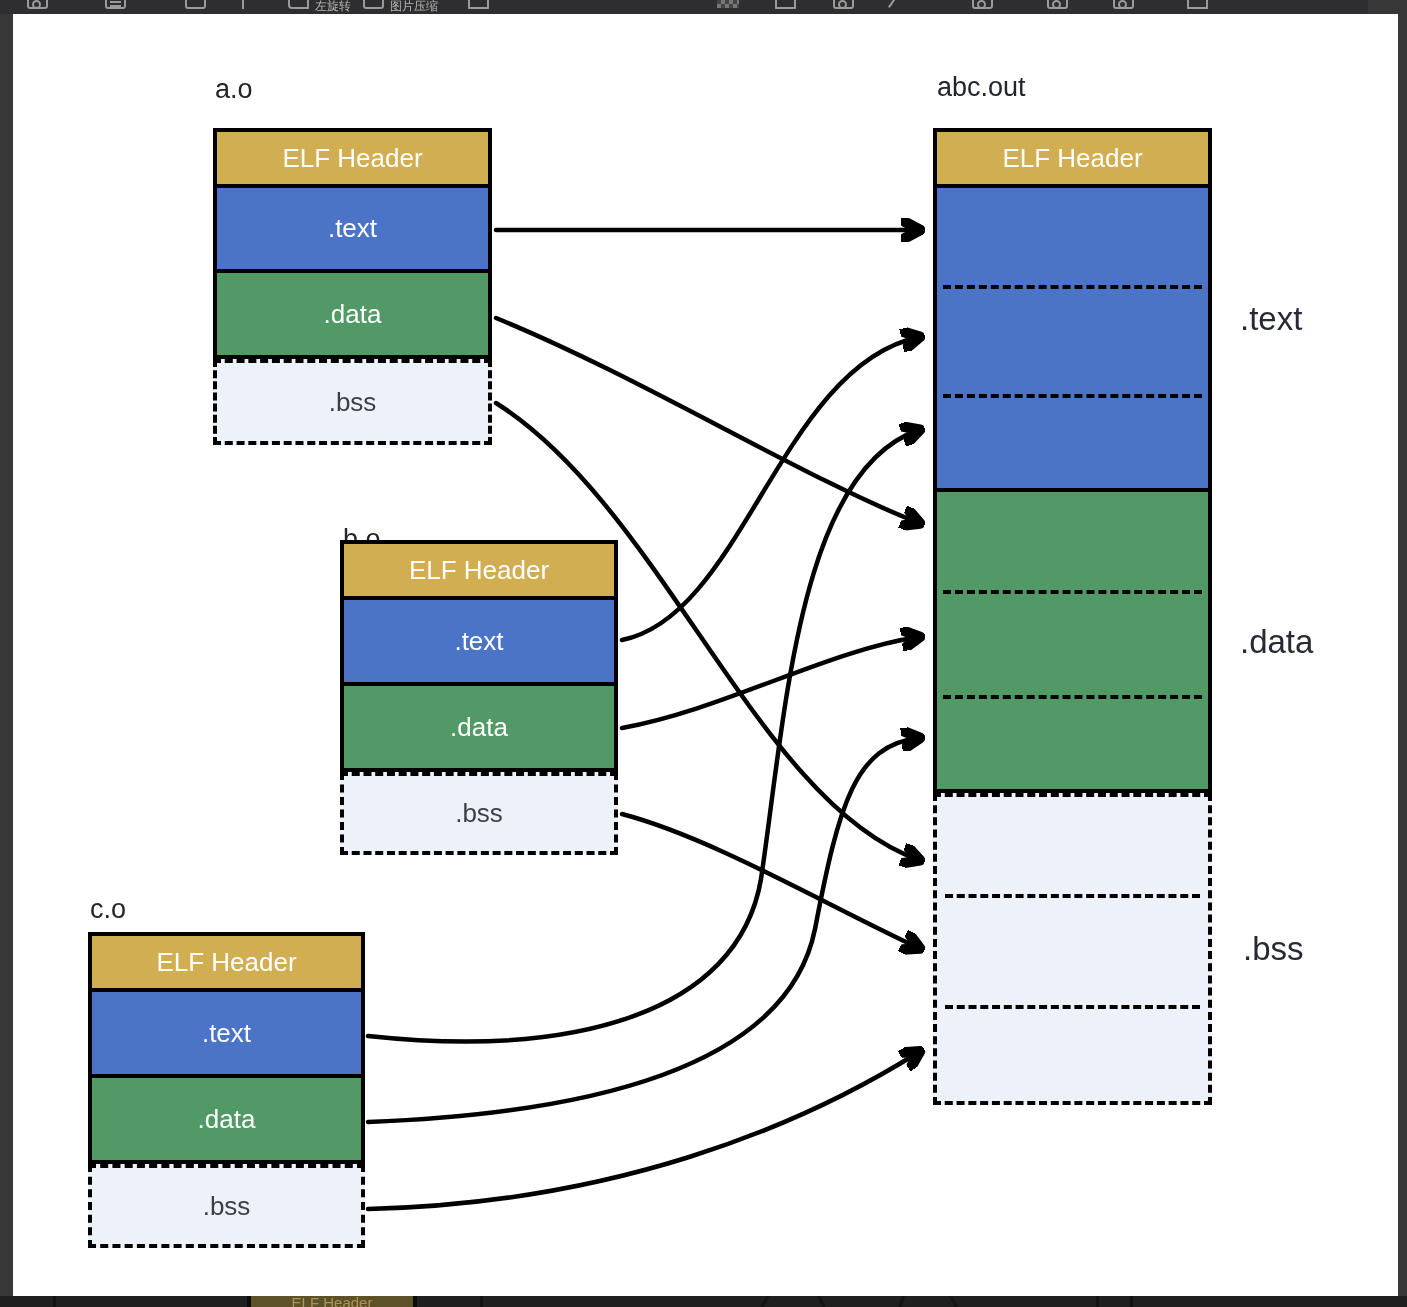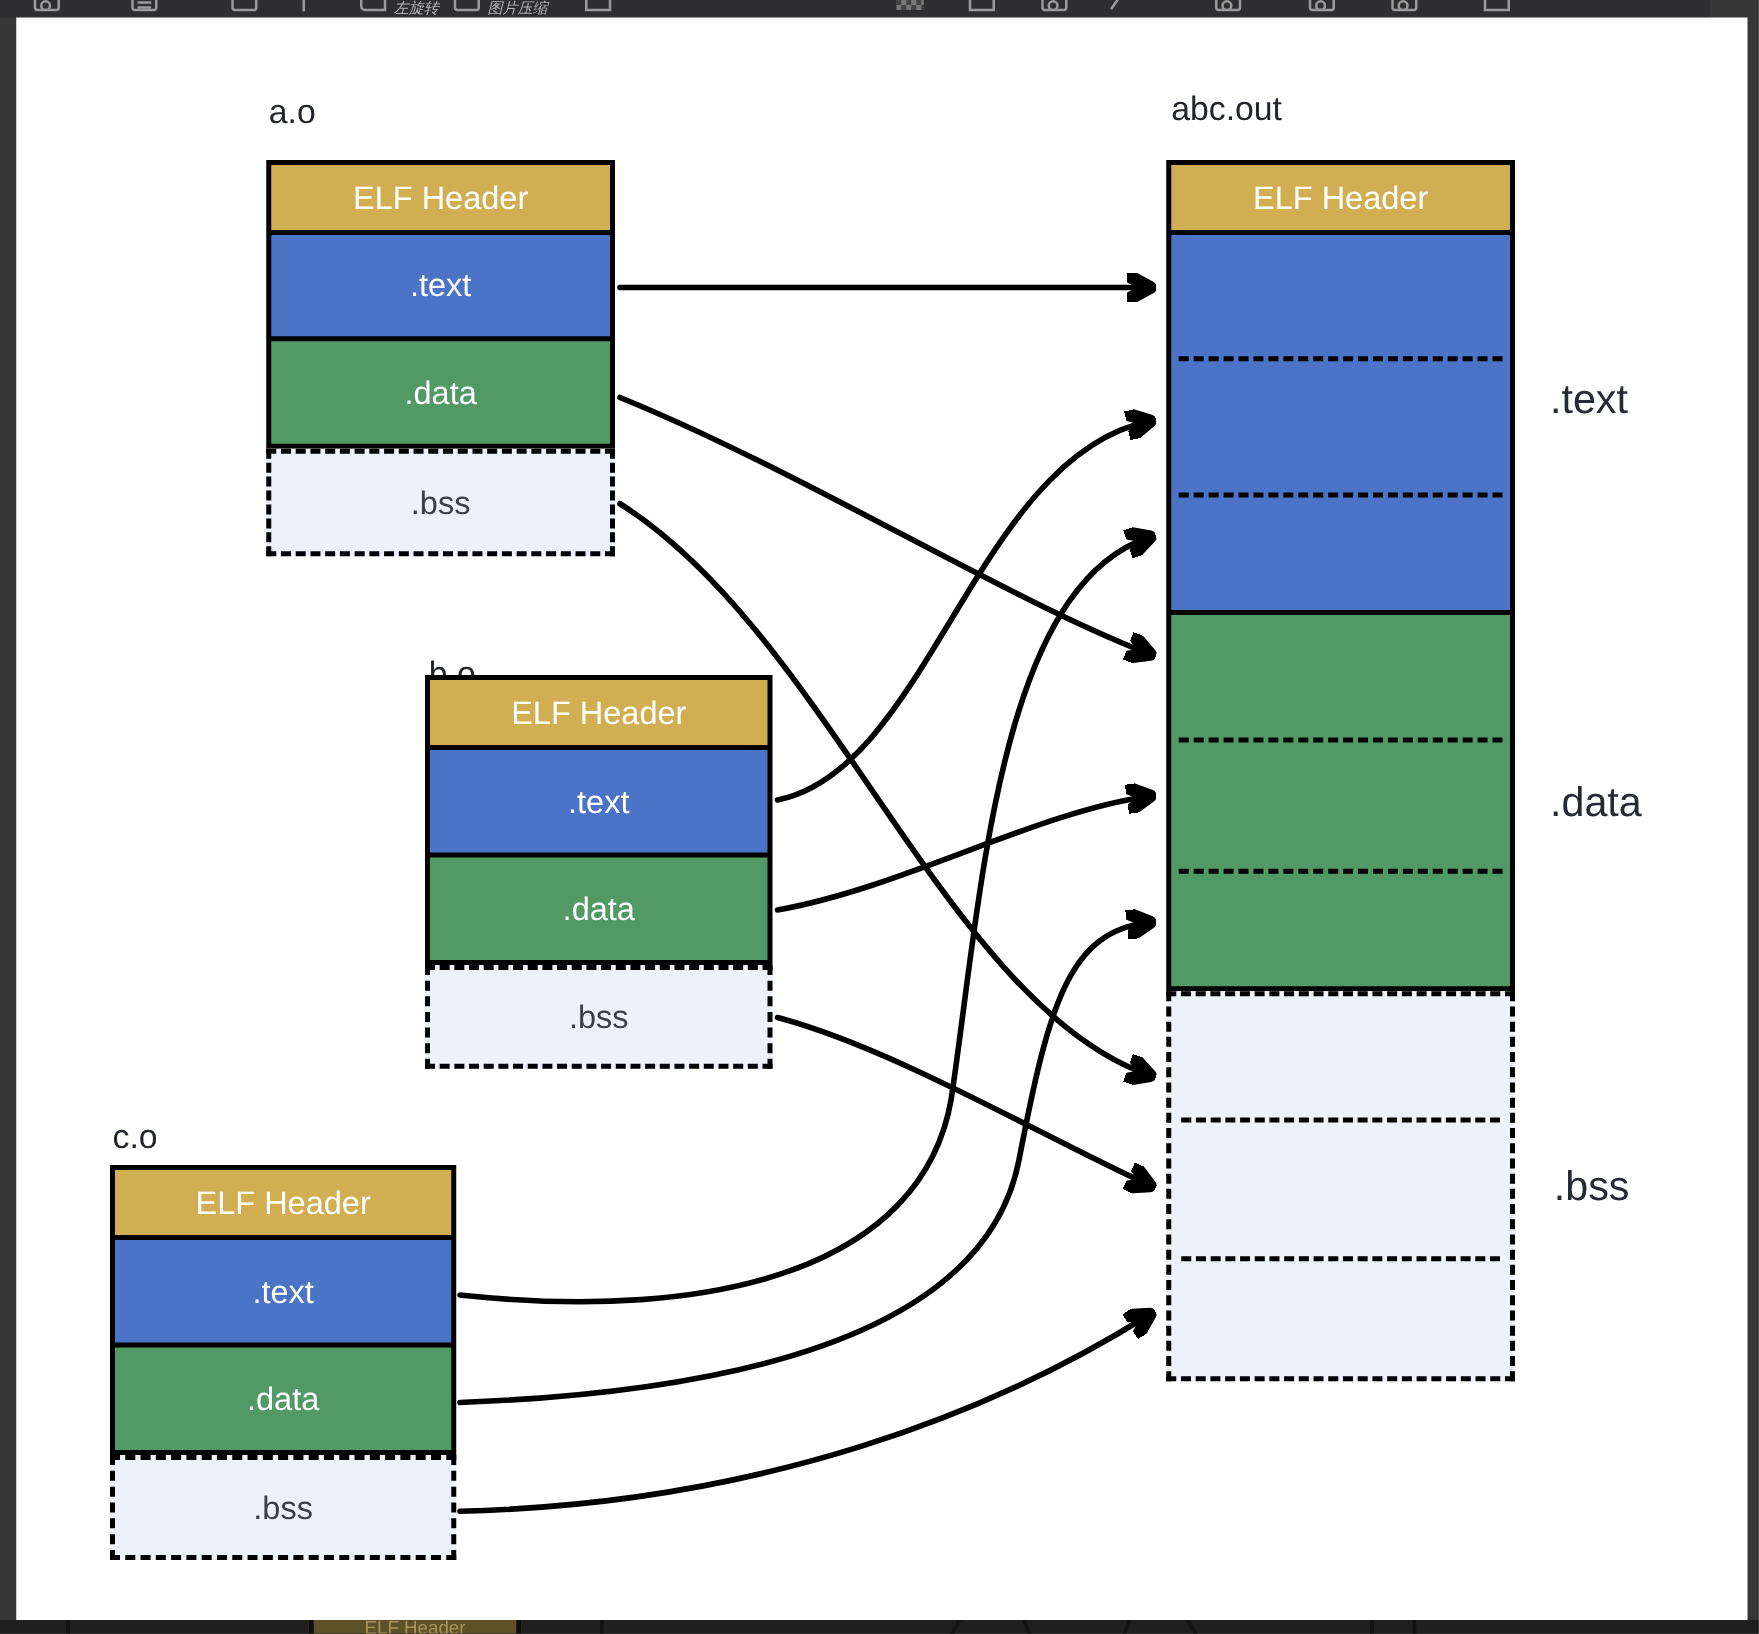--- a/index.html
+++ b/index.html
@@ -5,21 +5,21 @@
   :root{
     --frame:#373737; --toolbar:#2e2e30; --canvas:#ffffff;
     --gold:#d2ae53; --blue:#4b73c6; --green:#519a66; --bss:#edf1fa;
     --ink:#000000; --label-dark:#22252b; --bss-ink:#3a3f47; --icon:#9a9a9a;
   }
   *{margin:0;padding:0;box-sizing:border-box;}
   body{font-family:"Liberation Sans",sans-serif;background:#555;}
   #screen{position:relative;width:1407px;height:1307px;background:var(--frame);overflow:hidden;}
 
   
-  #toolbar{position:absolute;left:0;top:0;width:1368px;height:14px;background:var(--toolbar);overflow:hidden;font-style:italic;}
+  #toolbar{position:absolute;left:0;top:0;width:1368px;height:14px;background:var(--toolbar);overflow:hidden;}
   .tb-icon{position:absolute;top:-11px;width:21px;height:20px;border:2px solid var(--icon);border-radius:3px;}
   .tb-icon.dot::after{content:"";position:absolute;left:3px;top:9px;width:5px;height:5px;border:2px solid var(--icon);border-radius:50%;}
   .tb-icon.lines::after{content:"";position:absolute;left:3px;top:10px;right:3px;height:0;border-top:2px solid var(--icon);box-shadow:0 4px 0 var(--icon);}
   .tb-icon.noborder{border:none;}
   .tb-flip{position:absolute;top:-9px;width:2px;height:18px;background:var(--icon);}
   .tb-label{position:absolute;top:0px;height:13px;line-height:13px;font-size:12px;color:#b5b5b5;white-space:nowrap;}
   .tb-check{position:absolute;top:-8px;width:22px;height:16px;
      background:repeating-conic-gradient(#777 0 25%,#444 0 50%) 0 0/8px 8px;}
 
   

